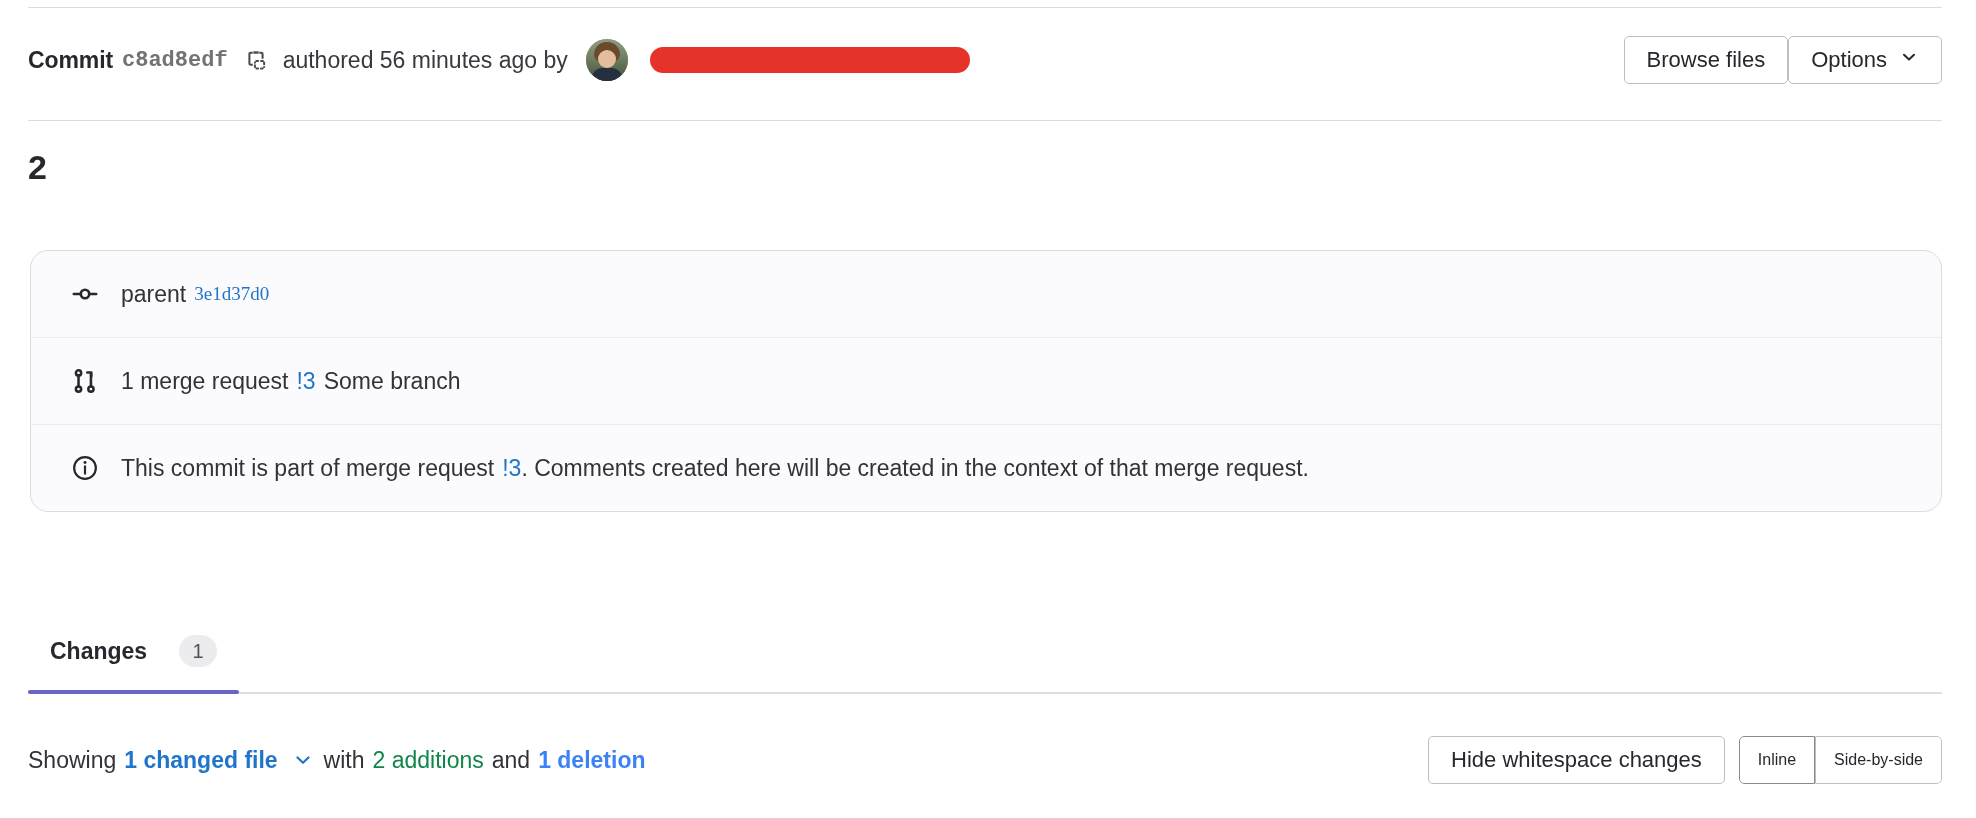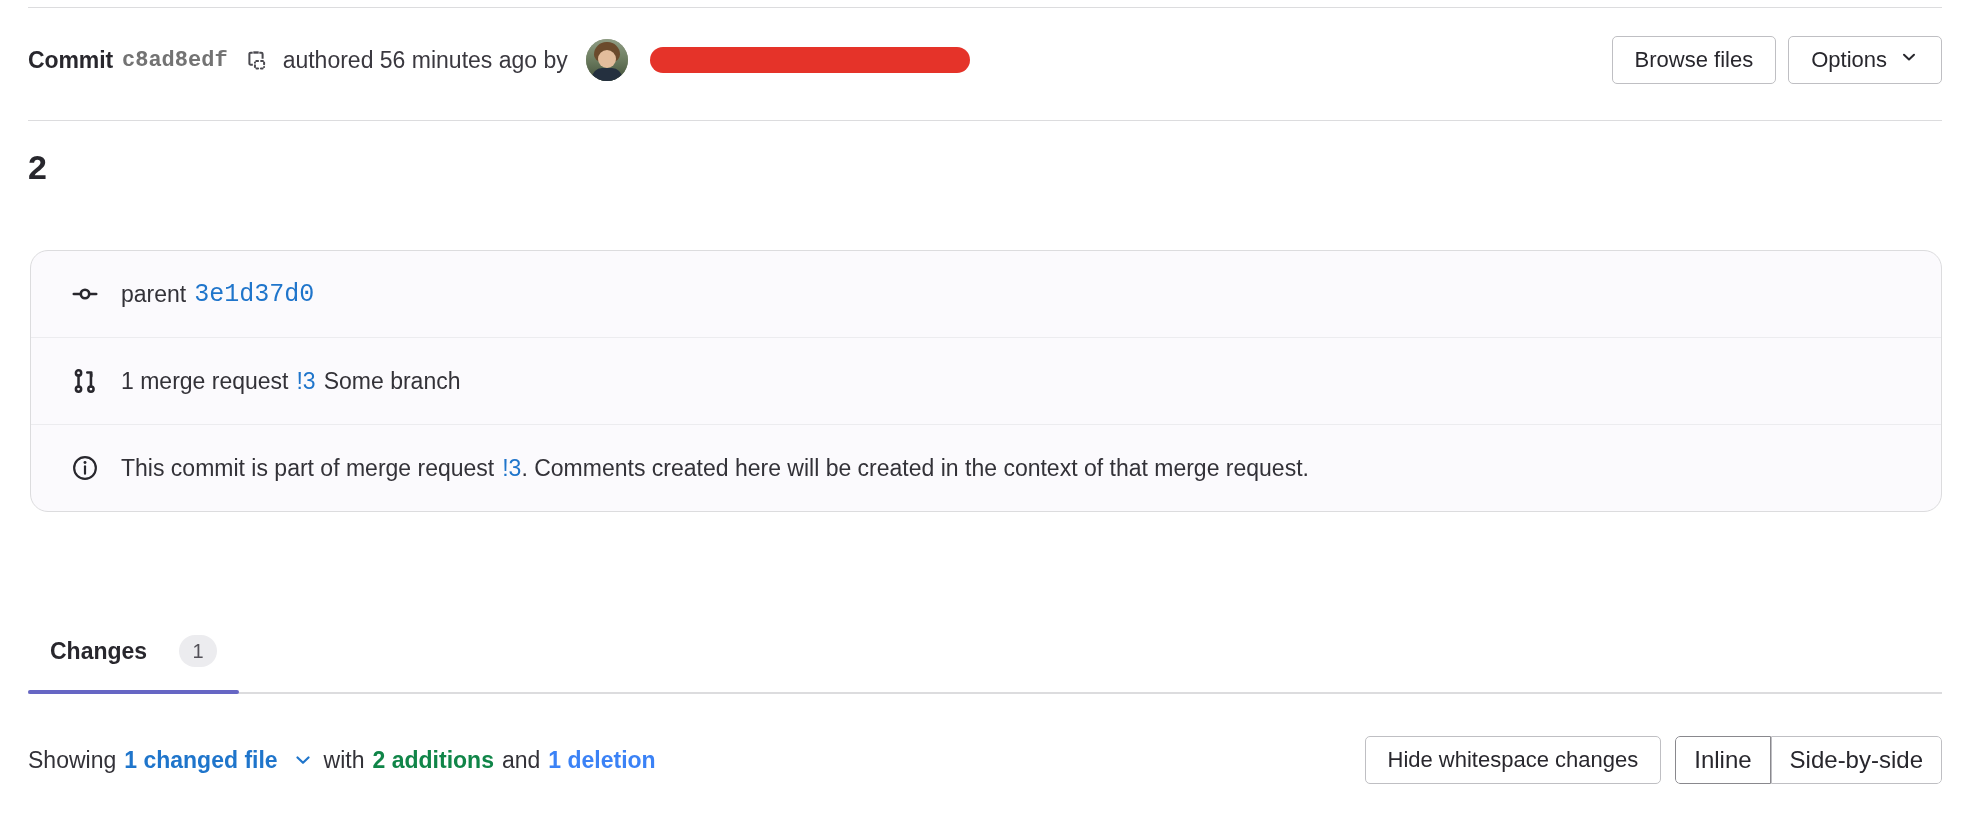--- a/index.html
+++ b/index.html
@@ -114,21 +114,20 @@
     margin-left: 22px;
     width: 320px;
     height: 26px;
     border-radius: 13px;
     background: #e53329;
     flex: 0 0 auto;
   }
   .header-actions {
     display: flex;
     align-items: flex-start;
-    gap: 12px;
     flex: 0 0 auto;
     margin-left: auto;
     border-radius: 19px;
   }
   .btn {
     box-sizing: border-box;
     height: 48px;
     padding: 0 22px;
     border: 1px solid #bfbfc3;
     border-radius: 5px;
@@ -180,22 +179,22 @@
     width: 36px;
     display: flex;
     align-items: center;
     justify-content: center;
     flex: 0 0 auto;
     margin-right: 18px;
   }
   .link { color: #1f75cb; text-decoration: none; cursor: pointer; }
   .mono-link {
     color: #1f75cb;
-    font-family: Liberation Mono, monospace;
-    font-size: 25px;
+    font-family: Liberation Serif, serif;
+    font-size: 19px;
     text-decoration: none;
     cursor: pointer;
   }
 
   
   .tabbar {
     position: absolute;
     left: 28px;
     top: 610px;
     width: 1914px;
@@ -256,21 +255,21 @@
     display: flex;
     align-items: center;
     white-space: nowrap;
   }
   .files-link {
     color: #1f75cb;
     font-weight: 700;
     cursor: pointer;
     text-decoration: none;
   }
-  .additions { color: #108548; font-weight: 700; }
+  .additions { color: #108548; font-weight: 400; }
   .deletions { color: #3b82f6; font-weight: 700; }
   .caret-btn {
     display: inline-flex;
     align-items: center;
     justify-content: center;
     width: 30px;
     height: 30px;
     margin: 0 6px 0 10px;
     cursor: pointer;
   }
@@ -289,21 +288,21 @@
     border-radius: 5px;
     overflow: hidden;
   }
   .seg {
     box-sizing: border-box;
     height: 48px;
     padding: 0 18px;
     background: #fff;
     border: 1px solid #bfbfc3;
     font-family: "Liberation Sans", sans-serif;
-    font-size: 24px;
+    font-size: 16px;
     color: #28272d;
     display: inline-flex;
     align-items: center;
     cursor: pointer;
     white-space: nowrap;
   }
   .seg.first { border-radius: 5px 0 0 5px; border-right: none; }
   .seg.last  { border-radius: 0 5px 5px 0; }
   .seg.selected {
     border: 1px solid #89888d;

